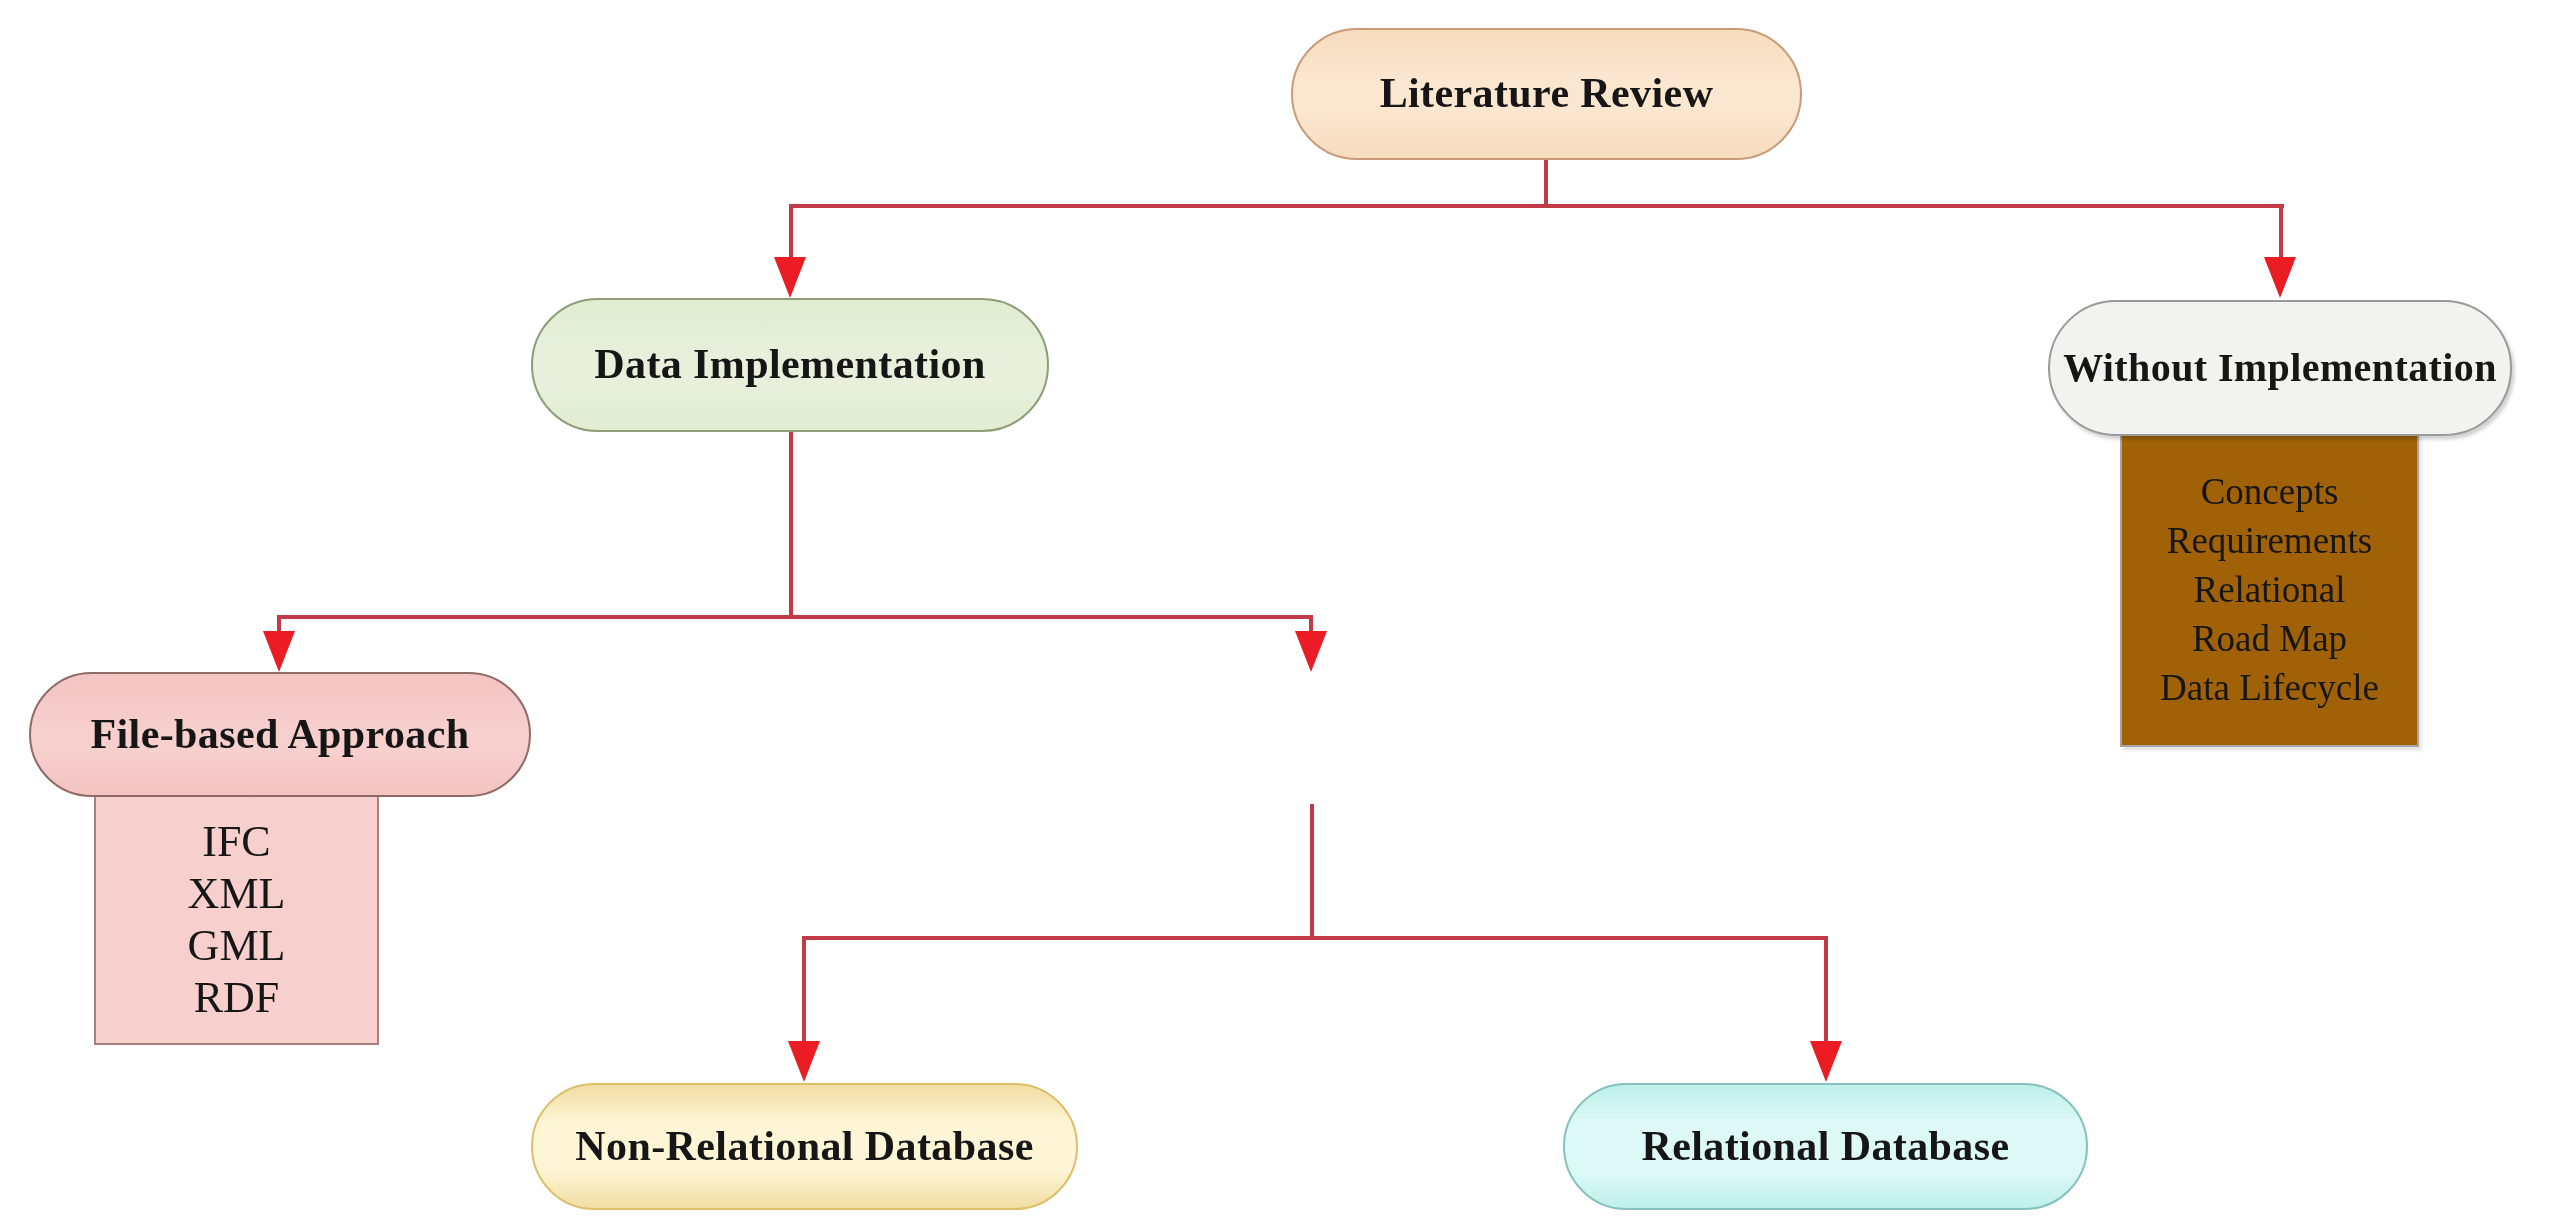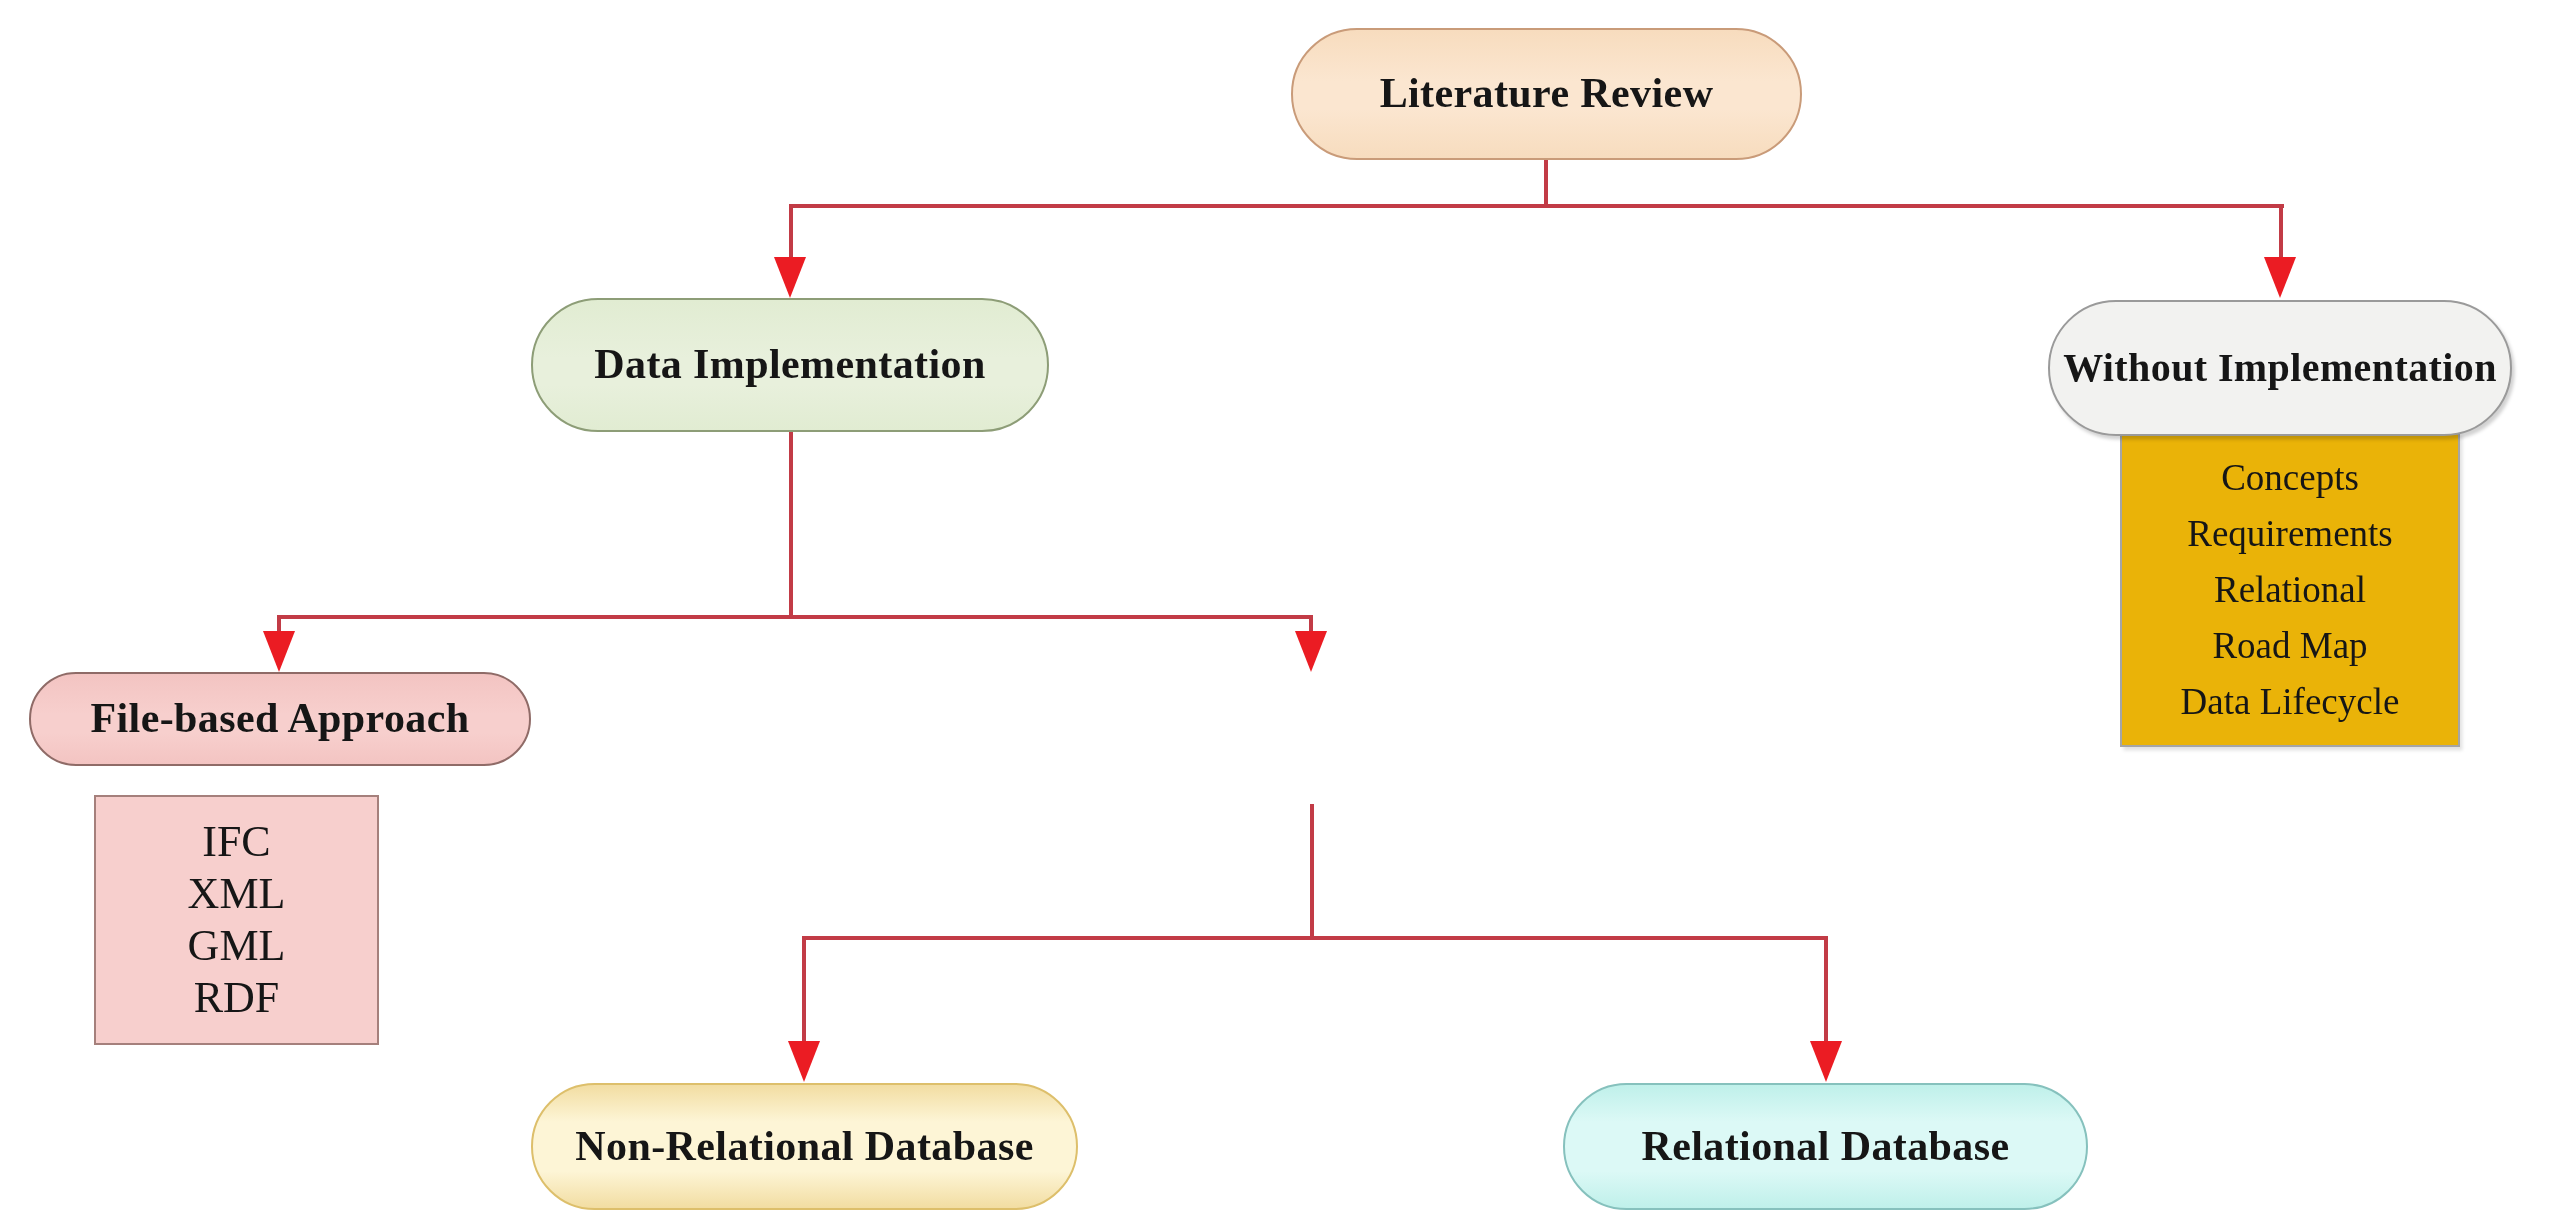--- a/index.html
+++ b/index.html
@@ -44,21 +44,21 @@
     border-color: #8d9d77;
   }
   .pill-without-impl {
     left: 2048px; top: 300px; width: 464px; height: 136px;
     background: #f2f2f0;
     border-color: #9a9a9a;
     font-size: 40px;
     box-shadow: 2.7px 3.6px 3.6px rgba(0,0,0,0.18);
   }
   .pill-file-based {
-    left: 29px; top: 672px; width: 502px; height: 94px;
+    left: 29px; top: 672px; width: 502px; height: 125px;
     background: linear-gradient(180deg, #f3c4c2 0%, #f7cfcd 45%, #f7cfcd 65%, #f3c4c2 100%);
     border-color: #8f6b67;
     border-radius: 64px;
   }
   .pill-database {
     left: 1052px; top: 670px; width: 520px; height: 134px;
     background: linear-gradient(180deg, #d7e3f0 0%, #e0eaf4 45%, #e0eaf4 65%, #d7e3f0 100%);
     border-color: #8396ae;
   }
   .pill-non-relational {
@@ -87,27 +87,26 @@
     font-weight: normal;
   }
   .subrect-file-based {
     left: 94px; top: 795px; width: 285px; height: 250px;
     background: #f7cfcd;
     border: 2.7px solid #a5807c;
     font-size: 44px;
     line-height: 52px;
   }
   .subrect-without-impl {
-    left: 2120px; top: 431px; width: 340px; height: 316px;
-    background: #eab308;
+    left: 2120px; top: 431px; width: 299px; height: 316px;
+    background: #a16207;
     border: 2.7px solid #a5a5a5;
     font-size: 37px;
     line-height: 49px;
     box-shadow: 2.7px 3.6px 3.6px rgba(0,0,0,0.12);
-    gap: 7px;
   }
   .subrect span { display: block; }
 
   
   .line {
     position: absolute;
     background: #c23b46;
     z-index: 1;
   }
   .vline { width: 3.6px; }

